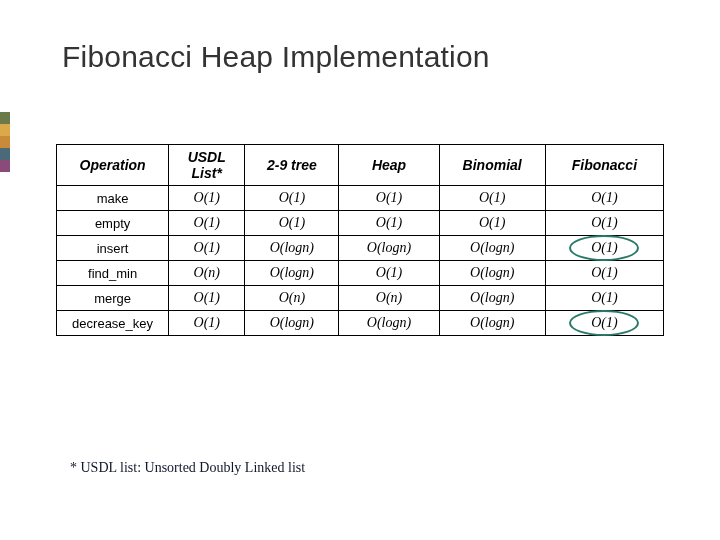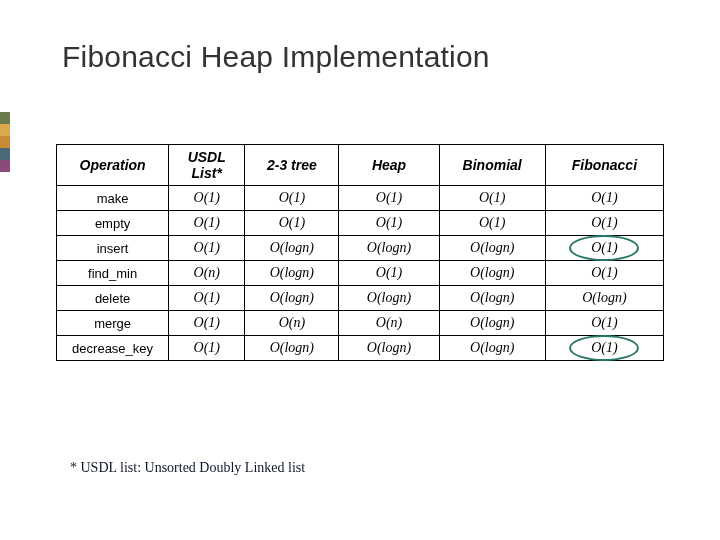--- a/index.html
+++ b/index.html
@@ -97,21 +97,21 @@
           <col class="usdl">
           <col class="two3">
           <col class="heap">
           <col class="bino">
           <col class="fib">
       </colgroup>
       <thead>
         <tr>
           <th>Operation</th>
           <th>USDL List*</th>
-          <th>2-3 tree</th>
+          <th>2-9 tree</th>
           <th>Heap</th>
           <th>Binomial</th>
           <th>Fibonacci</th>
         </tr>
       </thead>
       <tbody id="tbody">
           <tr>
             <td class="rowhdr">make</td>
             <td class="val">O(1)</td>
             <td class="val">O(1)</td>
@@ -137,28 +137,20 @@
           </tr>
           <tr>
             <td class="rowhdr">find_min</td>
             <td class="val">O(n)</td>
             <td class="val">O(logn)</td>
             <td class="val">O(1)</td>
             <td class="val">O(logn)</td>
             <td class="val">O(1)</td>
           </tr>
           <tr>
-            <td class="rowhdr">delete</td>
-            <td class="val">O(1)</td>
-            <td class="val">O(logn)</td>
-            <td class="val">O(logn)</td>
-            <td class="val">O(logn)</td>
-            <td class="val">O(logn)</td>
-          </tr>
-          <tr>
             <td class="rowhdr">merge</td>
             <td class="val">O(1)</td>
             <td class="val">O(n)</td>
             <td class="val">O(n)</td>
             <td class="val">O(logn)</td>
             <td class="val">O(1)</td>
           </tr>
           <tr>
             <td class="rowhdr">decrease_key</td>
             <td class="val">O(1)</td>

